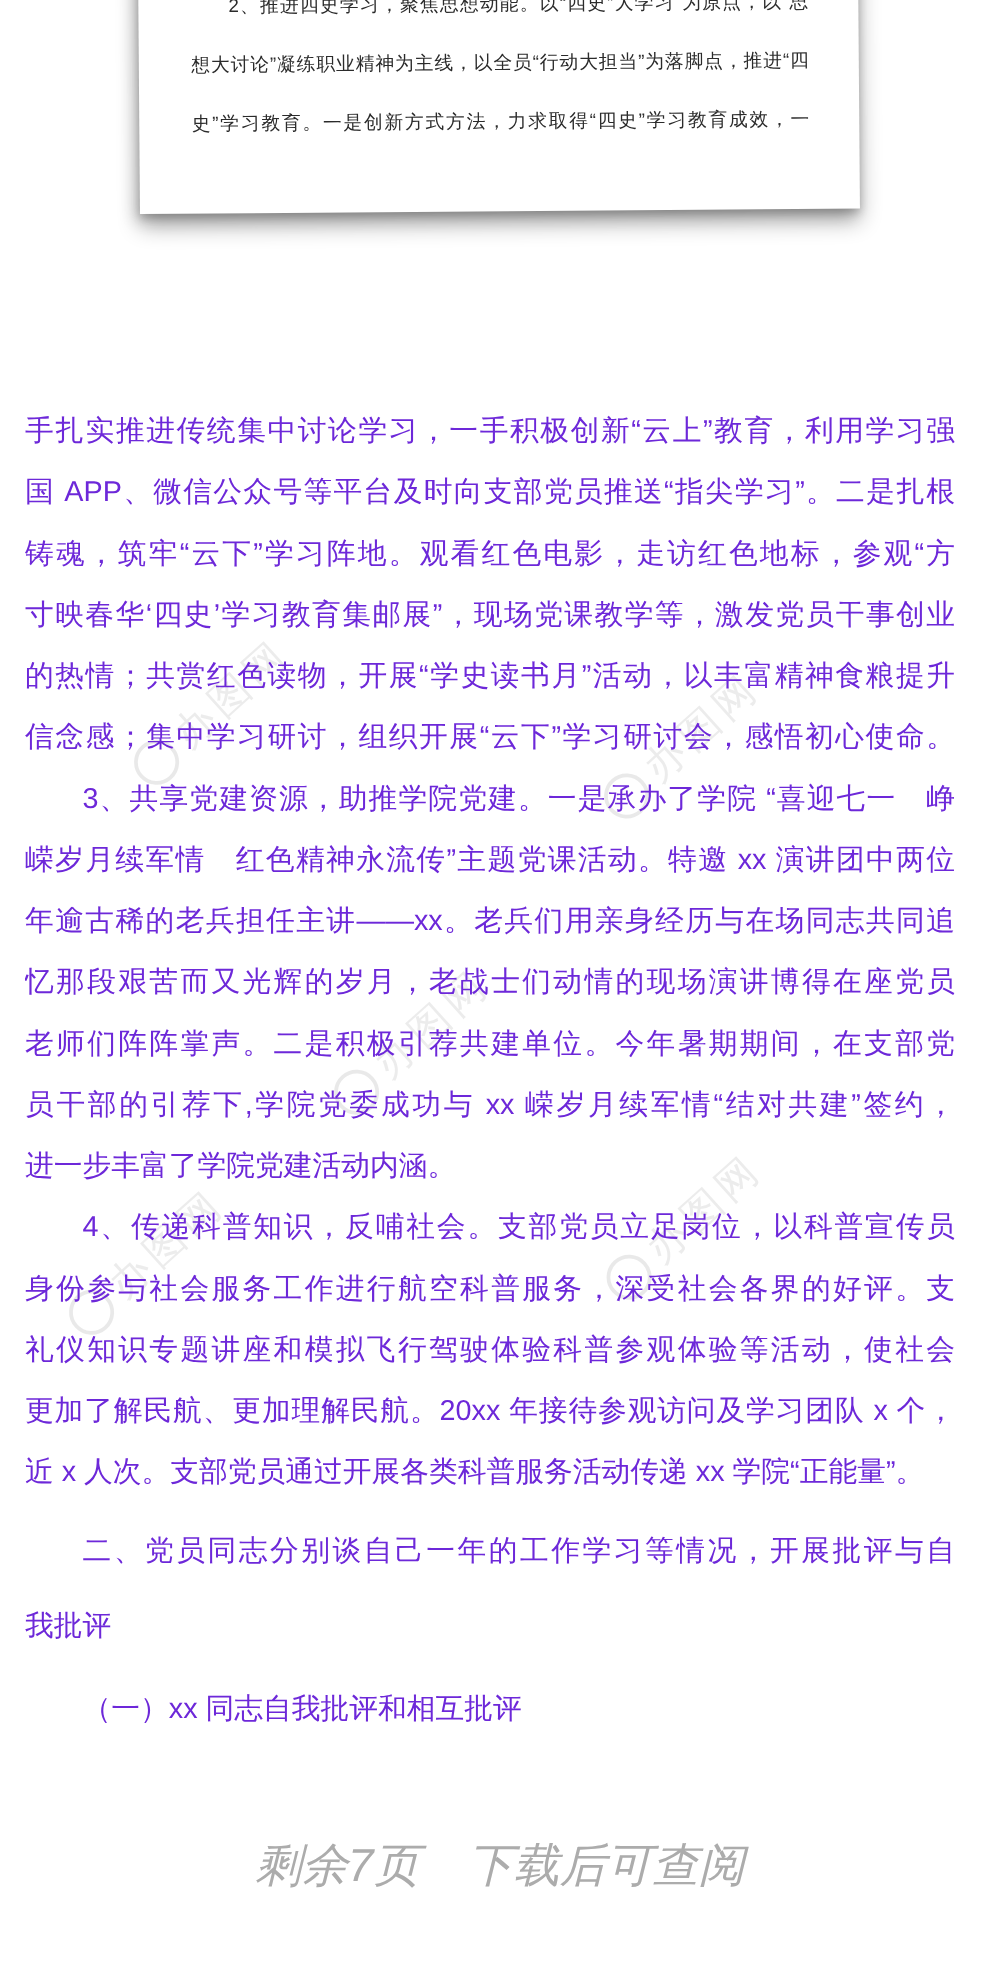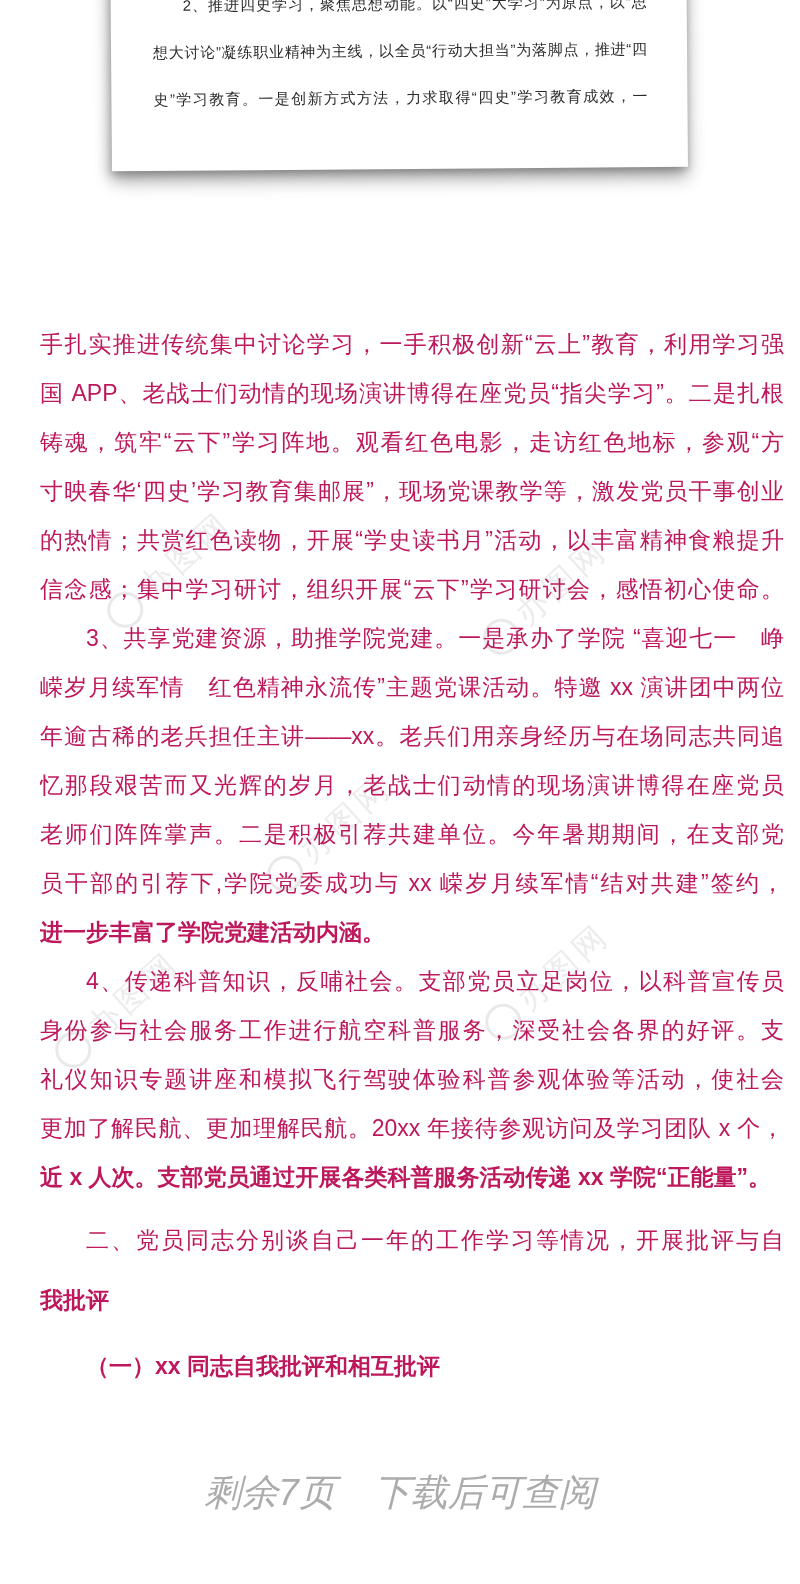--- a/index.html
+++ b/index.html
@@ -45,31 +45,31 @@
   .card-line{
     font-size:15px;line-height:47px;height:47px;
     color:#2b2b2b;
     text-align:justify;text-align-last:justify;
     word-break:break-all;overflow:hidden;
   }
   .c-indent{text-indent:2em;}
   
   .doc-body{
     position:absolute;
-    left:40px;top:320px;width:744px;
+    left:20px;top:320px;width:744px;
     z-index:1;
-    color:#be185d;
+    color:#6d28d9;
   }
   .bline{
     font-size:23px;line-height:49px;height:49px;
     text-align:justify;text-align-last:justify;
     word-break:break-all;overflow:hidden;
   }
   .b-indent{text-indent:2em;}
-  .b-end{text-align-last:left;font-weight:bold;}
+  .b-end{text-align-last:left;}
   .heading{margin-top:8px;}
   .heading .bline{line-height:60px;height:60px;}
   .subheading{margin-top:12px;}
   
   .footer{
     position:absolute;
     left:0;top:1468px;width:800px;
     display:flex;justify-content:center;gap:38px;
     font-size:37px;color:#acacac;
     z-index:1;
@@ -105,21 +105,21 @@
   <div class="preview-card">
     <div class="card-line c-indent">2、推进四史学习，聚焦思想动能。以“四史”大学习”为原点，以“思</div>
     <div class="card-line">想大讨论”凝练职业精神为主线，以全员“行动大担当”为落脚点，推进“四</div>
     <div class="card-line">史”学习教育。一是创新方式方法，力求取得“四史”学习教育成效，一</div>
   </div>
 
   <div class="doc-body">
 
     <div>
       <div class="bline">手扎实推进传统集中讨论学习，一手积极创新“云上”教育，利用学习强</div>
-      <div class="bline">国 APP、老战士们动情的现场演讲博得在座党员“指尖学习”。二是扎根</div>
+      <div class="bline">国 APP、微信公众号等平台及时向支部党员推送“指尖学习”。二是扎根</div>
       <div class="bline">铸魂，筑牢“云下”学习阵地。观看红色电影，走访红色地标，参观“方</div>
       <div class="bline">寸映春华‘四史’学习教育集邮展”，现场党课教学等，激发党员干事创业</div>
       <div class="bline">的热情；共赏红色读物，开展“学史读书月”活动，以丰富精神食粮提升</div>
       <div class="bline">信念感；集中学习研讨，组织开展“云下”学习研讨会，感悟初心使命。</div>
     </div>
 
     <div>
       <div class="bline b-indent">3、共享党建资源，助推学院党建。一是承办了学院 “喜迎七一　峥</div>
       <div class="bline">嵘岁月续军情　红色精神永流传”主题党课活动。特邀 xx 演讲团中两位</div>
       <div class="bline">年逾古稀的老兵担任主讲——xx。老兵们用亲身经历与在场同志共同追</div>

